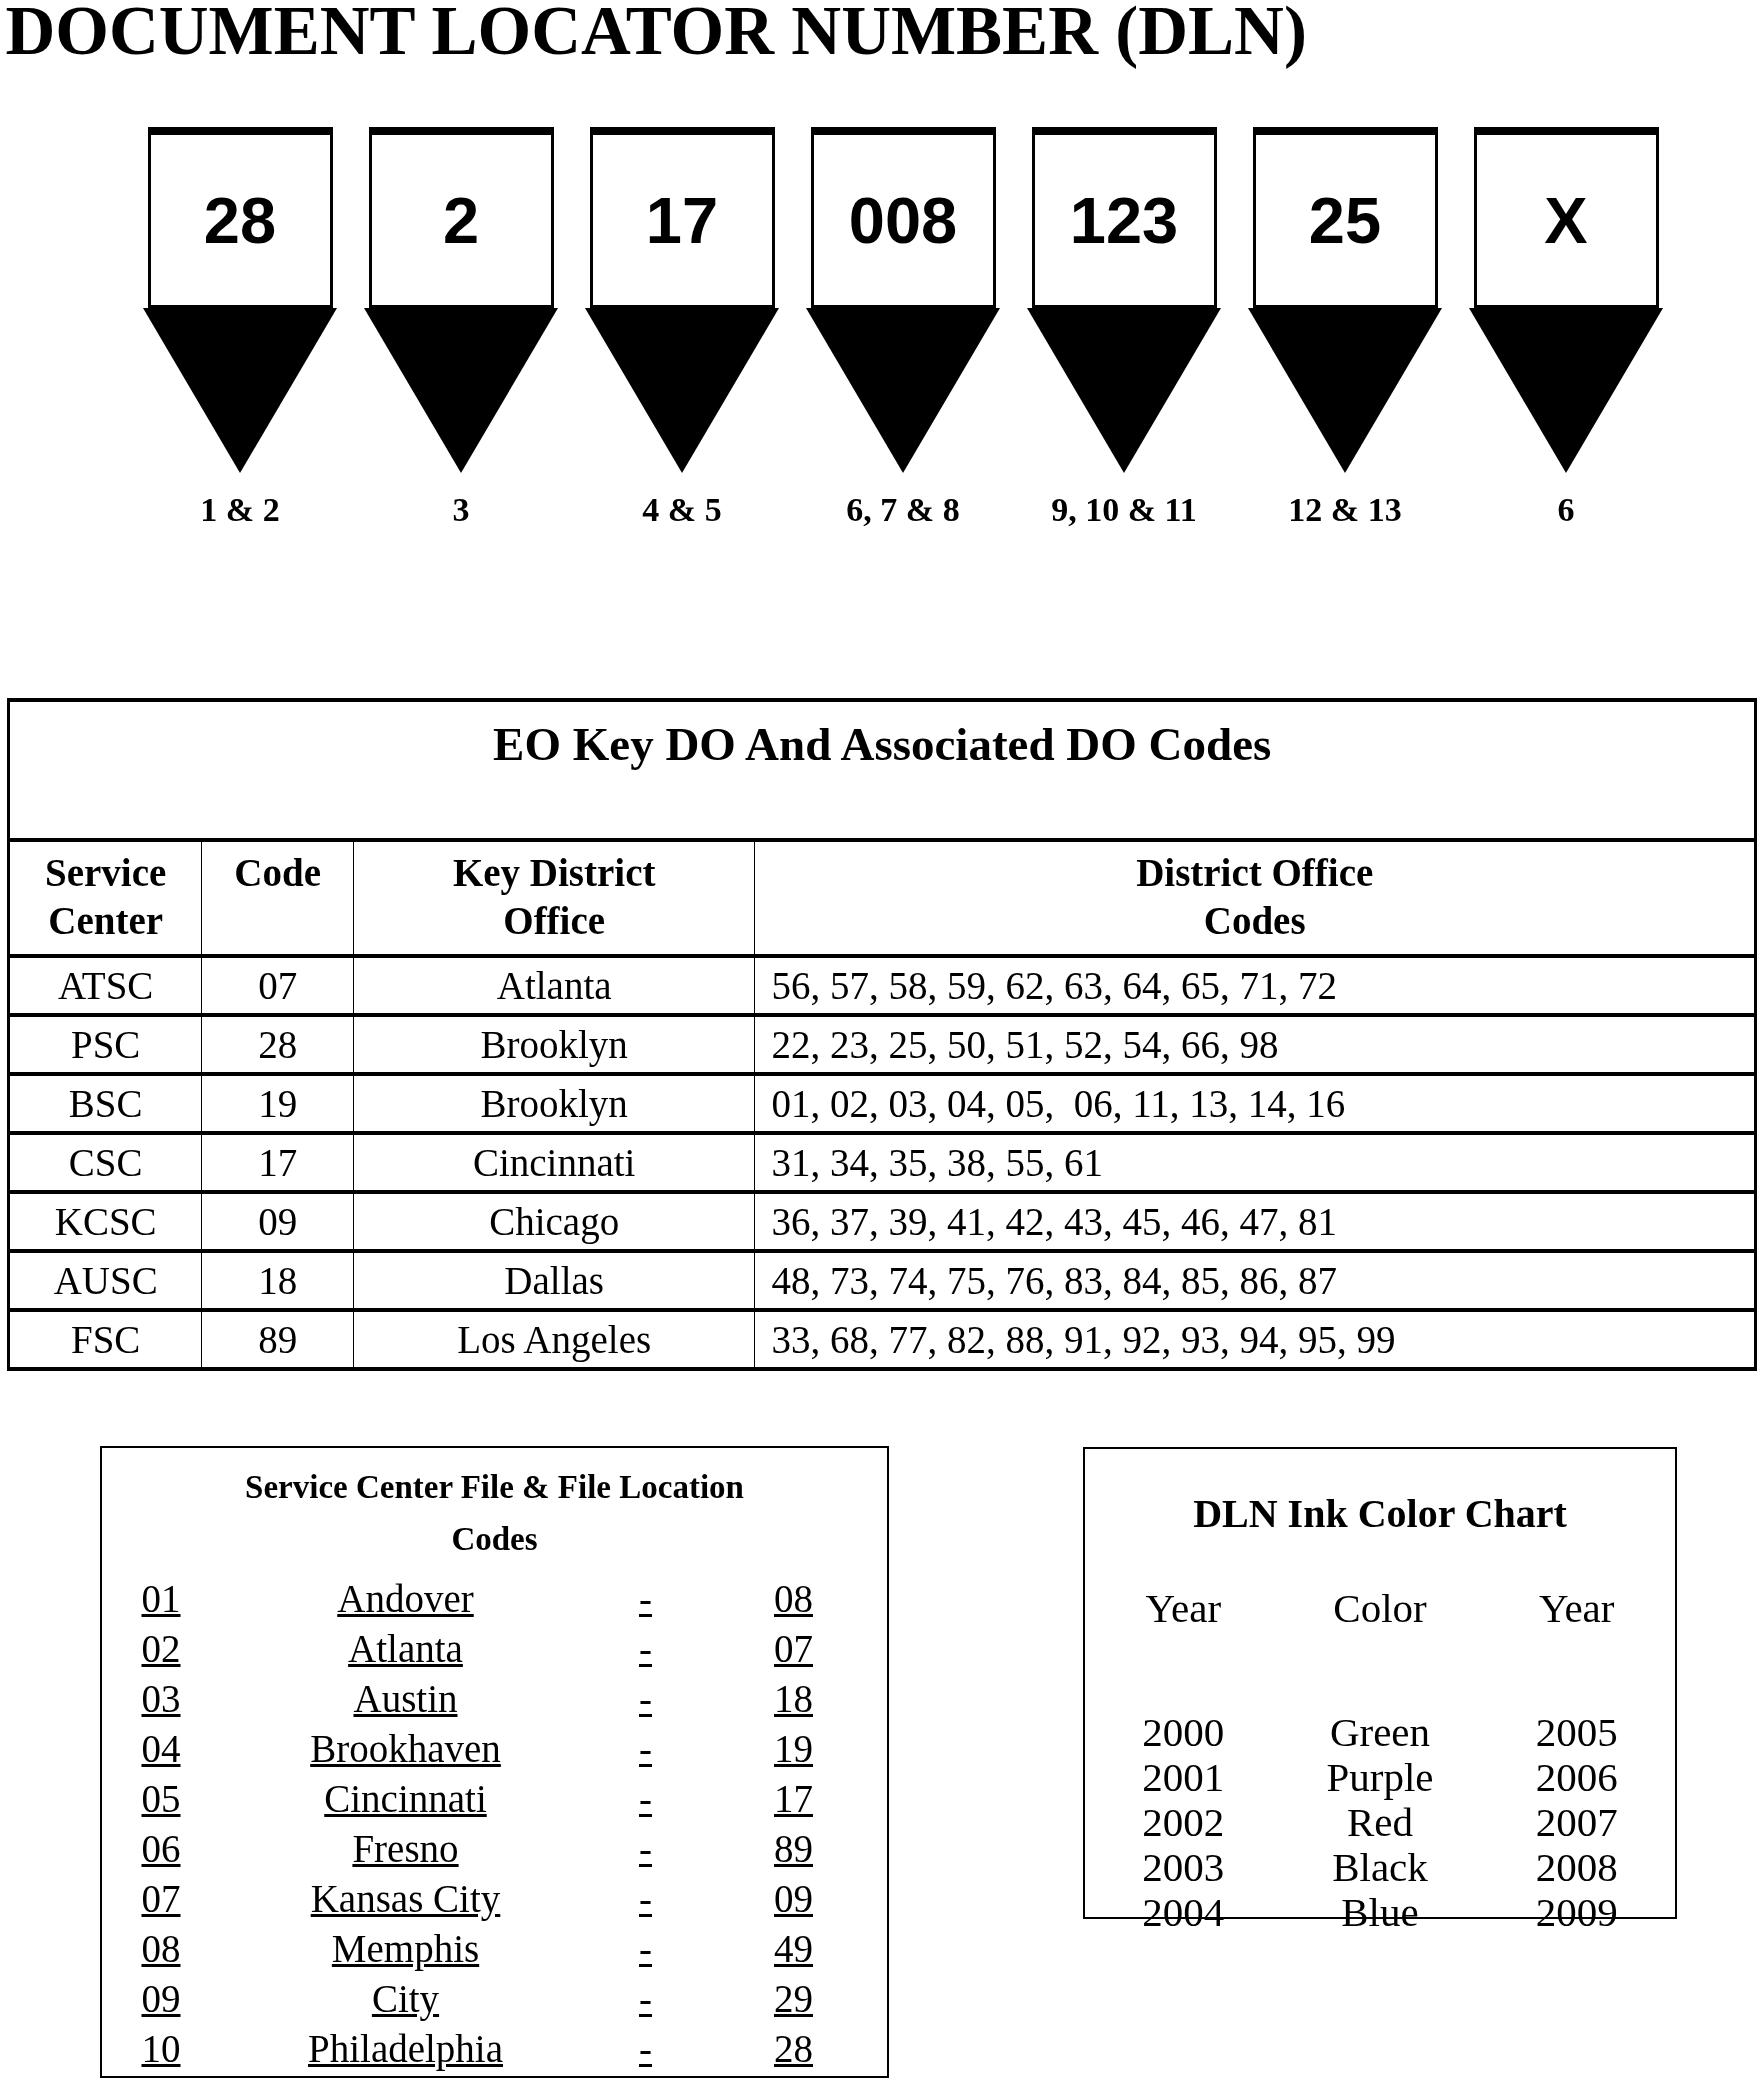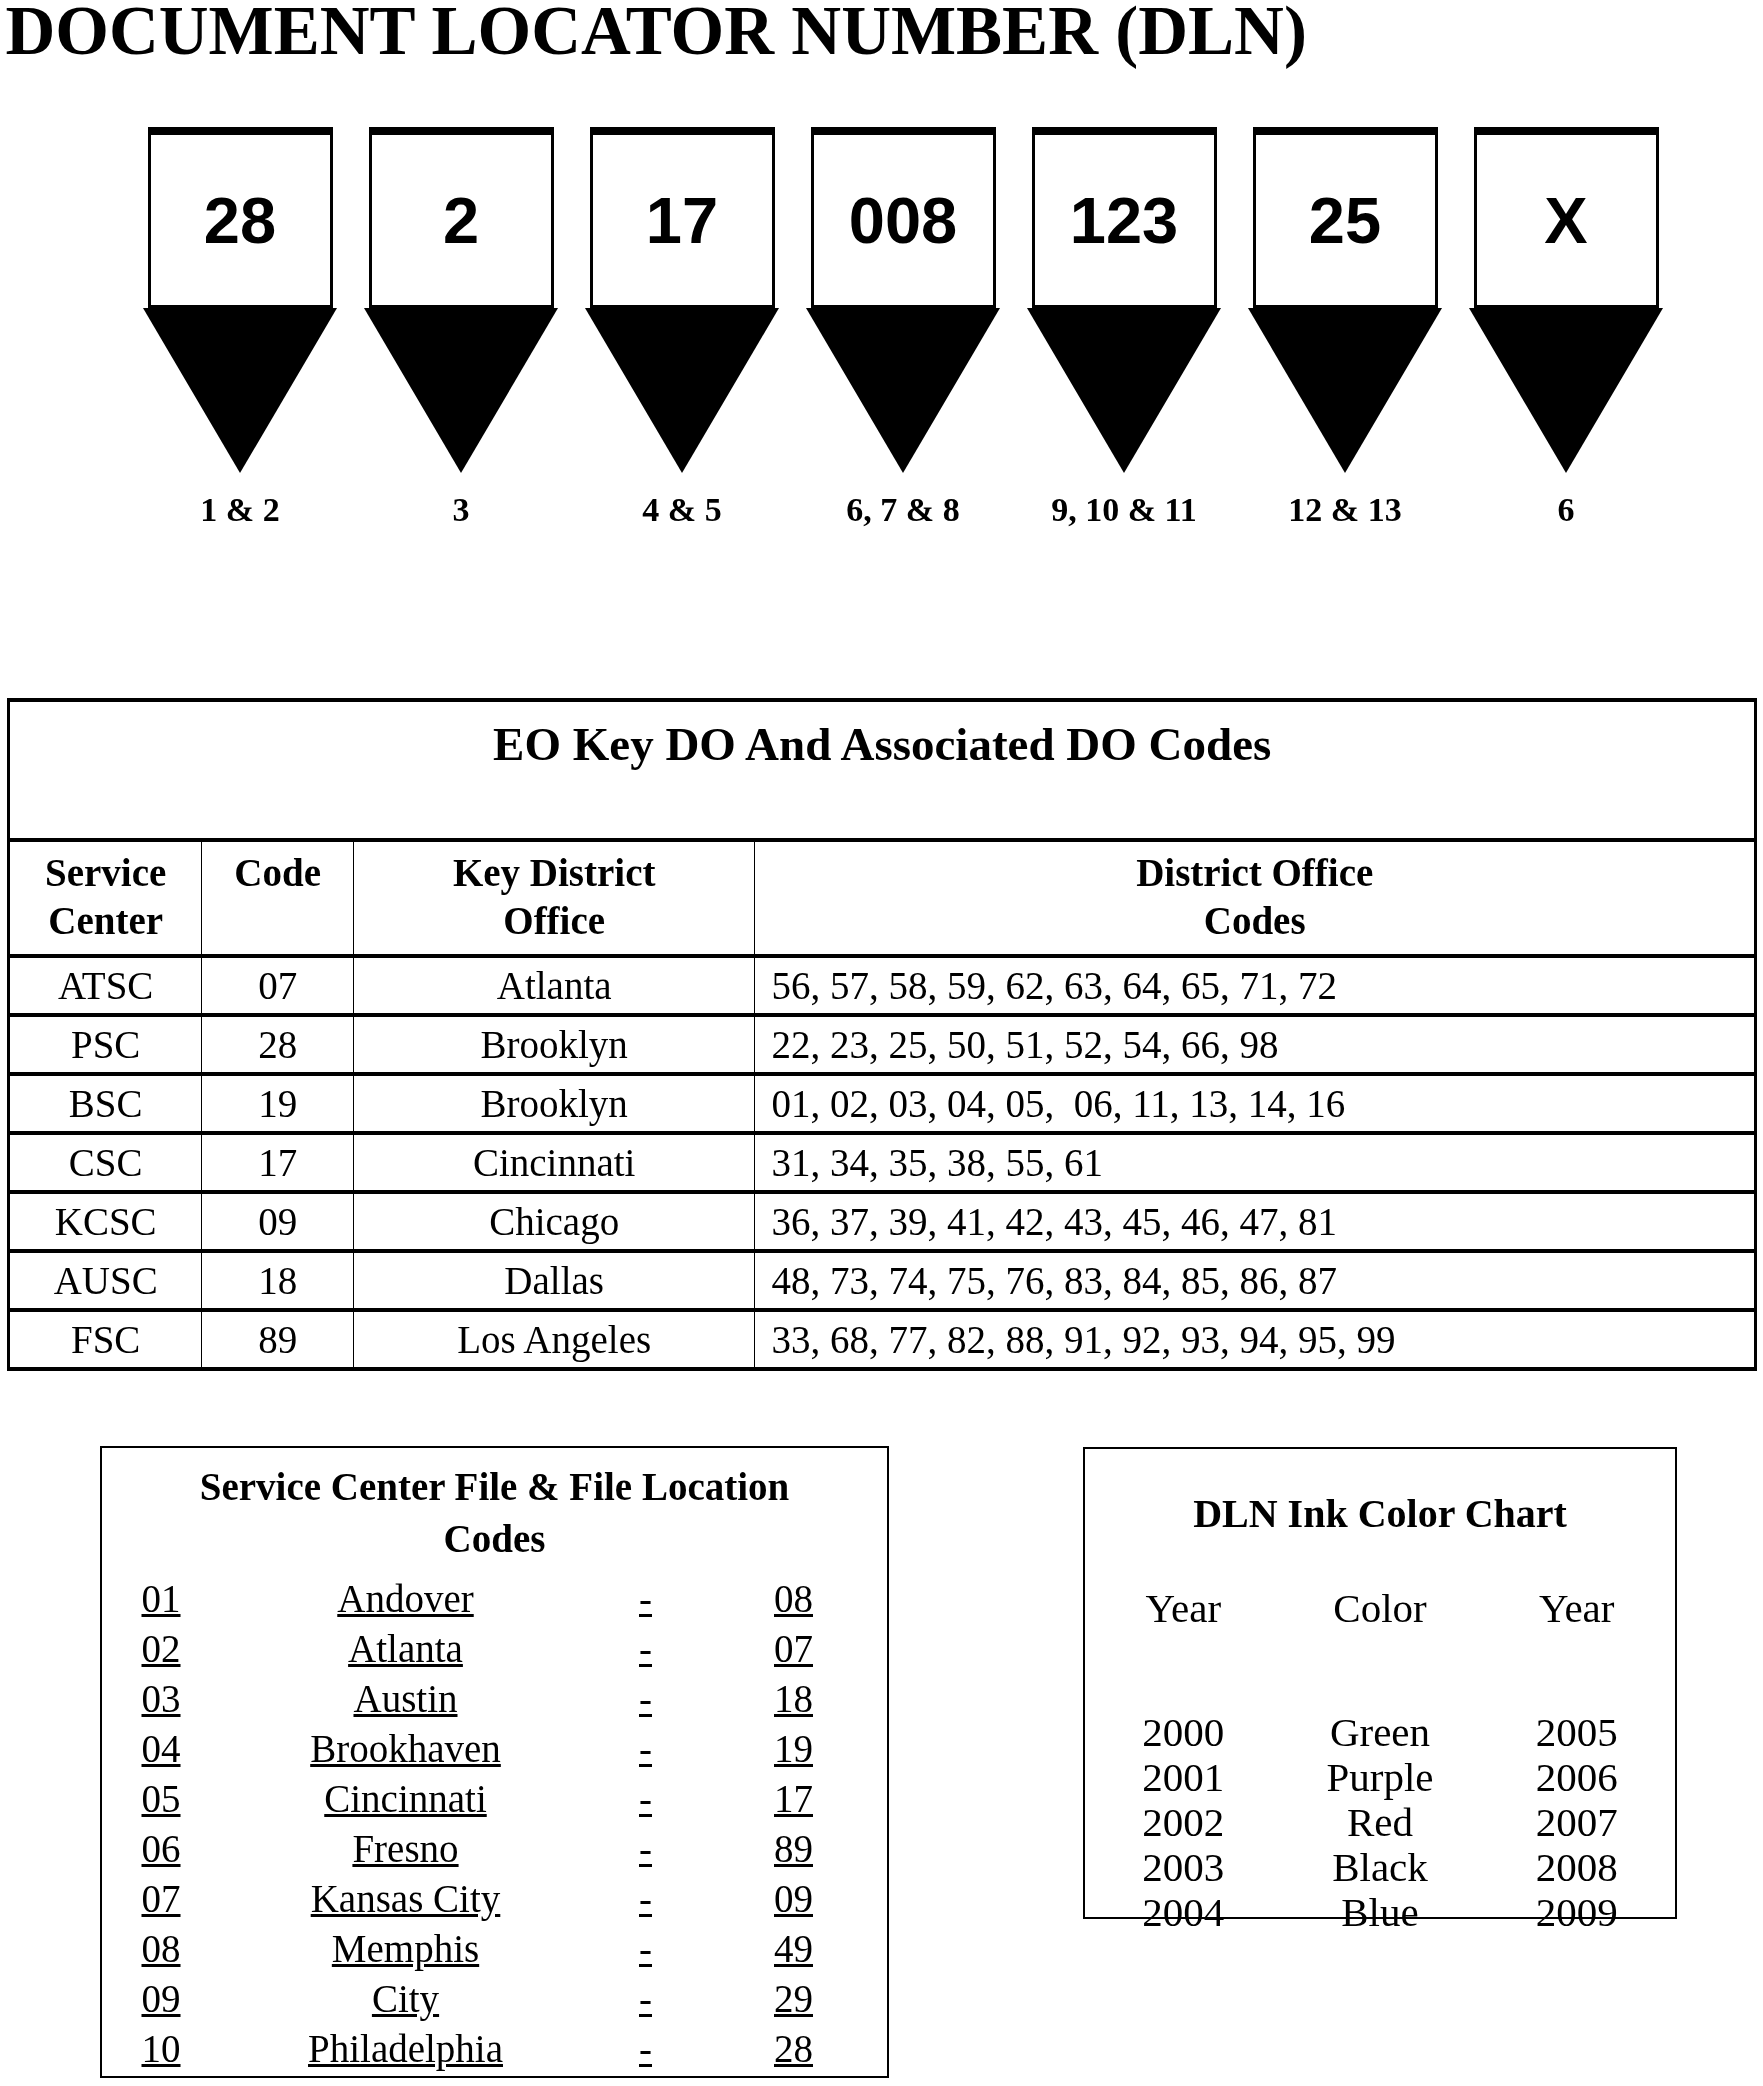--- a/index.html
+++ b/index.html
@@ -59,21 +59,21 @@
   .eo-td { height: 53px; font-size: 39px; text-align: center; vertical-align: middle; }
   .eo-td.codes { text-align: left; padding-left: 16.3px; white-space: pre-wrap; }
 
   
   .flt {
     position: absolute; top: 1446px; left: 100px;
     width: 789px; height: 632px; box-sizing: border-box;
     border: 2.7px solid #000;
   }
   .flt-title {
-    margin-top: 12.7px; text-align: center; font-size: 39px; font-weight: bold;
+    margin-top: 12.7px; text-align: center; font-size: 33px; font-weight: bold;
     white-space: pre-line; line-height: 52px;
   }
   .flt-rows { margin-top: 9px; }
   .flt-row {
     display: grid; grid-template-columns: 118px 371px 109px 1fr;
     height: 50px; align-items: center; font-size: 39px; text-decoration: underline;
   }
   .flt-row span { text-align: center; }
 
   

